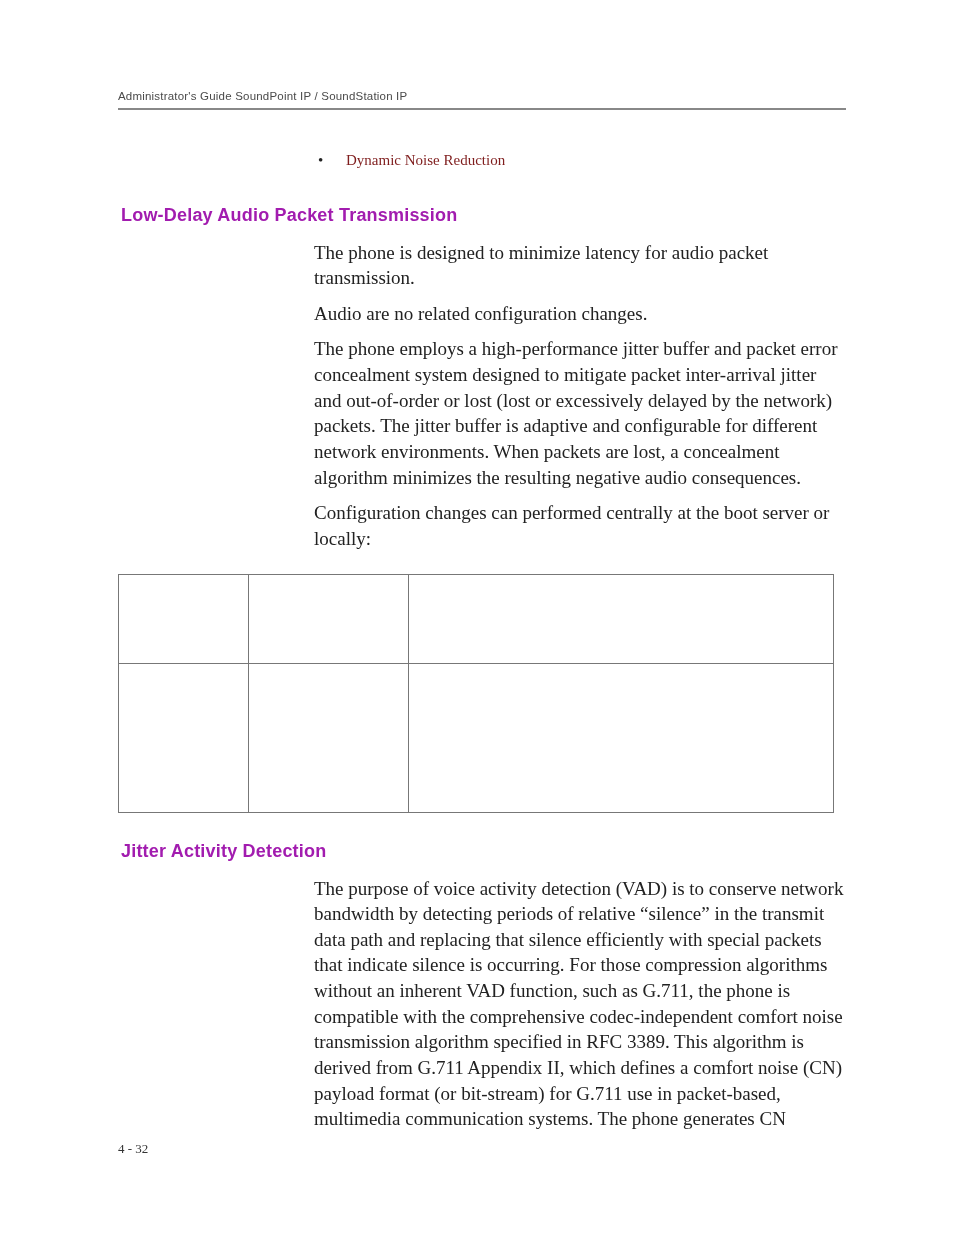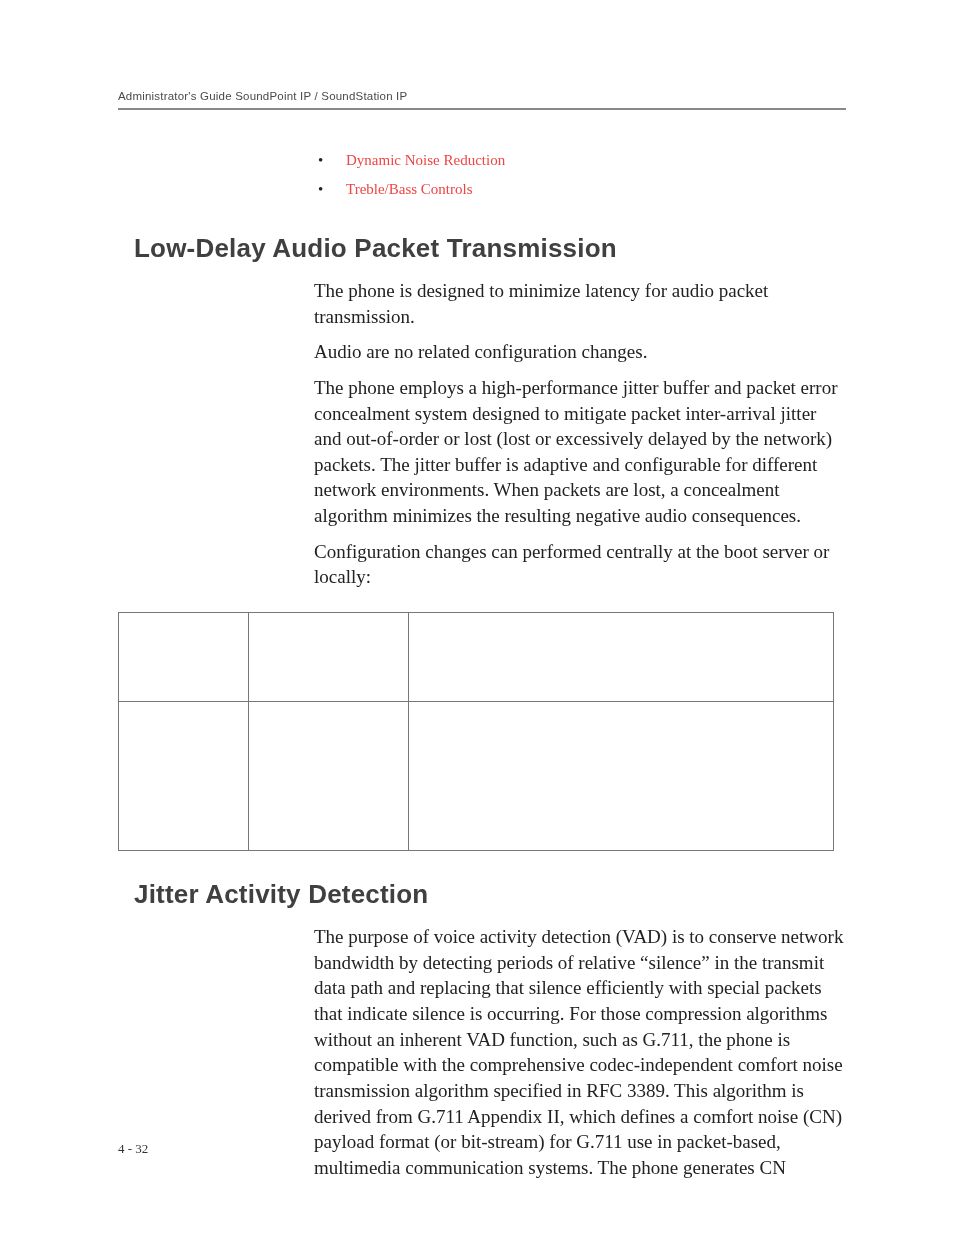--- a/index.html
+++ b/index.html
@@ -43,29 +43,29 @@
   }
   .bullet-list li::before {
     content: "•";
     position: absolute;
     left: 0;
     top: 0;
     color: #222;
     font-size: 15px;
   }
   .link-text {
-    color: #ef4444;
+    color: #7f1d1d;
   }
   .section-heading {
     font-family: "Futura", "Trebuchet MS", Arial, sans-serif;
     font-weight: 600;
-    font-size: 26px;
-    color: #404040;
+    font-size: 18px;
+    color: #a21caf;
     letter-spacing: 0.2px;
-    margin: 18px 0 14px 16px;
+    margin: 18px 0 14px 3px;
   }
   .body-block {
     margin: 0 0 0 196px;
   }
   .body-block p {
     font-size: 19px;
     line-height: 1.35;
     margin: 0 0 10px 0;
     color: #222;
   }
@@ -99,23 +99,20 @@
 
 <div class="page">
 
   <div class="running-head">Administrator's Guide SoundPoint IP / SoundStation IP</div>
   <hr class="head-rule">
 
   <ul class="bullet-list">
     <li>
       <span class="link-text">Dynamic Noise Reduction</span>
     </li>
-    <li>
-      <span class="link-text">Treble/Bass Controls</span>
-    </li>
   </ul>
 
   <div class="section-heading">Low-Delay Audio Packet Transmission</div>
   <div class="body-block">
     <p>The phone is designed to minimize latency for audio packet transmission.</p>
     <p>Audio are no related configuration changes.</p>
   </div>
 
   <div class="body-block">
     <p>The phone employs a high-performance jitter buffer and packet error concealment system designed to mitigate packet inter-arrival jitter and out-of-order or lost (lost or excessively delayed by the network) packets. The jitter buffer is adaptive and configurable for different network environments. When packets are lost, a concealment algorithm minimizes the resulting negative audio consequences.</p>

